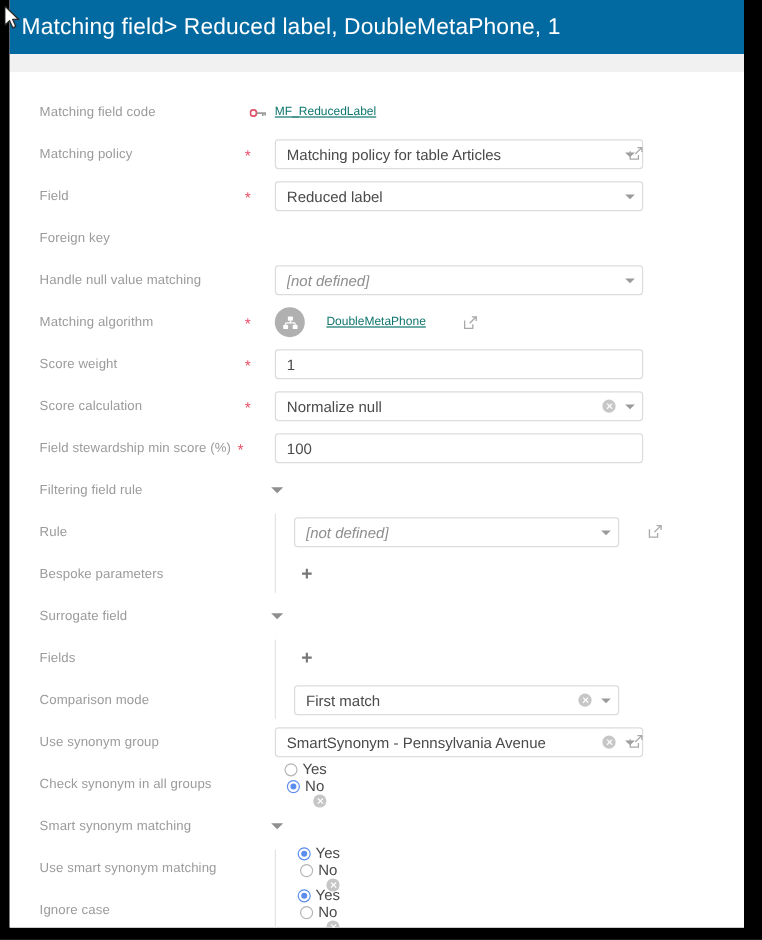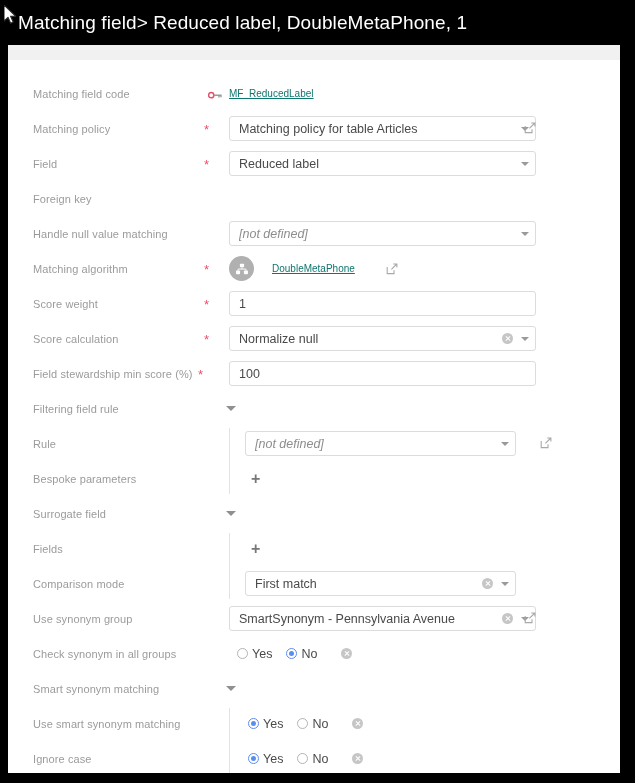--- a/index.html
+++ b/index.html
@@ -31,21 +31,21 @@
     width: 612px;
     height: 773px;
     background: #ffffff;
     overflow: hidden;
   }
 
   
   #titlebar {
     position: relative;
     height: 45px;
-    background: #000000;
+    background: #0369a1;
     display: flex;
     align-items: center;
     box-sizing: border-box;
     padding-left: 10px;
   }
   #title-text {
     color: #ffffff;
     font-size: 19px;
     letter-spacing: 0.1px;
     white-space: nowrap;
@@ -227,20 +227,21 @@
     justify-content: center;
   }
 
   
   .radios {
     position: absolute;
     display: flex;
     align-items: center;
     font-size: 12.5px;
     color: #4a4a4a;
+    flex-direction: column;
   }
   .radio-item {
     display: flex;
     align-items: center;
     margin-right: 14px;
   }
   .radio {
     width: 11px; height: 11px;
     border-radius: 50%;
     border: 1px solid #b4b4b4;

